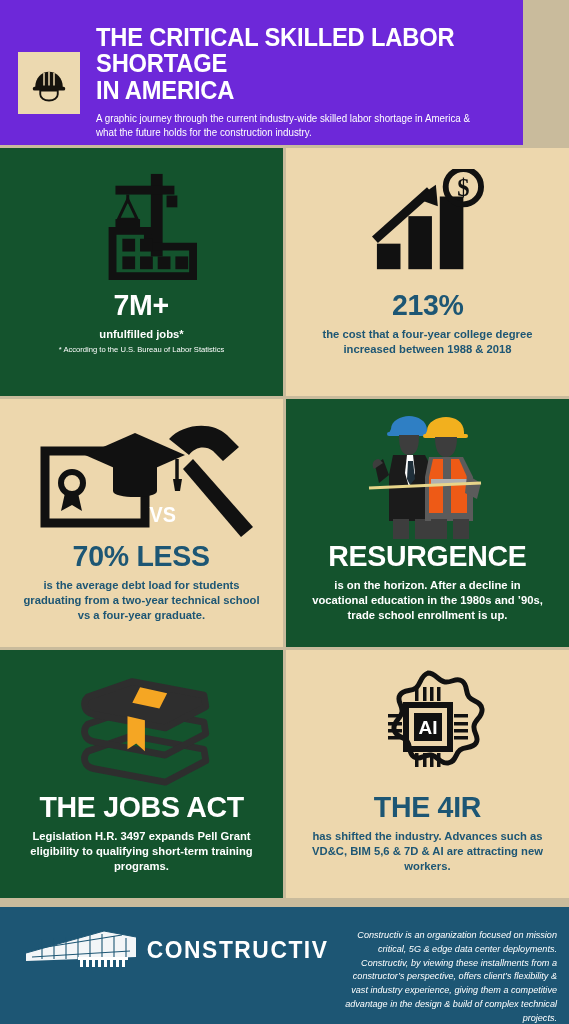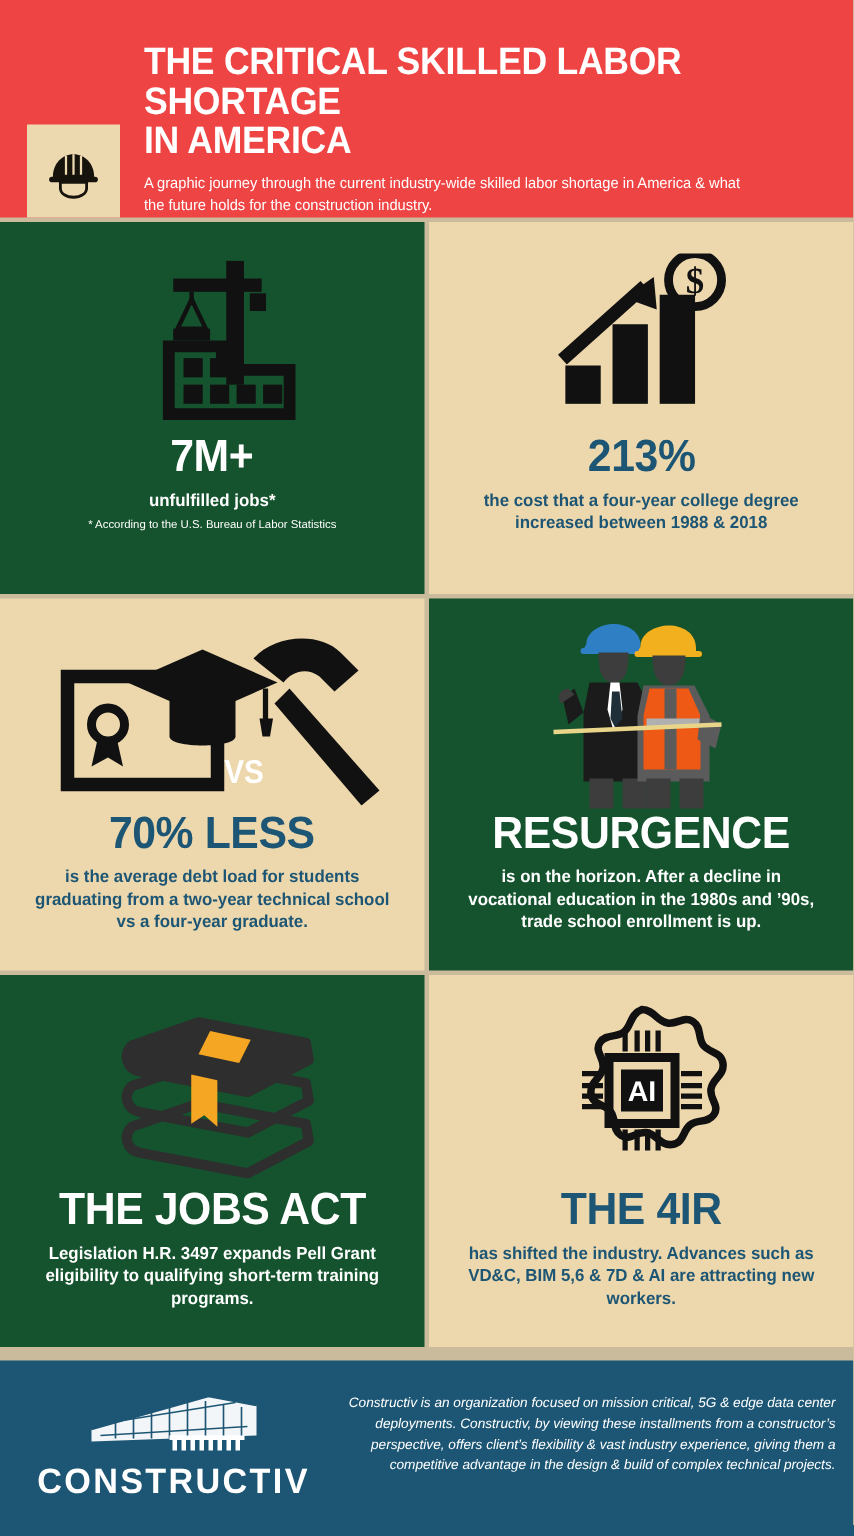--- a/index.html
+++ b/index.html
@@ -11,23 +11,23 @@
   .page {
     position: relative;
     width: 569px; height: 1024px;
     background: #c9bb9c;
     overflow: hidden;
   }
 
   
   .header {
     position: absolute; left: 0; top: 0;
-    width: 569px; height: 145px;
-    background: #ef4444;
-    display: flex; align-items: flex-end;
+    width: 523px; height: 145px;
+    background: #6d28d9;
+    display: flex; align-items: center;
     padding: 18px 14px 0 18px;
   }
   .hat-badge {
     width: 62px; height: 62px;
     background: #ecd9b0;
     flex: 0 0 62px;
     display: flex; align-items: center; justify-content: center;
     margin-top: 3px;
   }
   .header-text { margin-left: 16px; padding-top: 2px; }
@@ -121,21 +121,21 @@
   
   .footer {
     position: absolute; left: 0; top: 907px;
     width: 569px; height: 117px;
     background: #1d5674;
     display: flex; align-items: flex-start;
     padding: 18px 12px 0 18px;
   }
   .logo-block {
     flex: 0 0 196px;
-    display: flex; flex-direction: column; align-items: center;
+    display: flex; flex-direction: row; align-items: center;
     padding-top: 2px;
   }
   .logo-word {
     color: #ffffff;
     font-size: 23.5px;
     font-weight: bold;
     letter-spacing: 1.6px;
     margin-top: 3px;
     font-family: "Liberation Sans", sans-serif;
     transform: scaleX(0.97);

